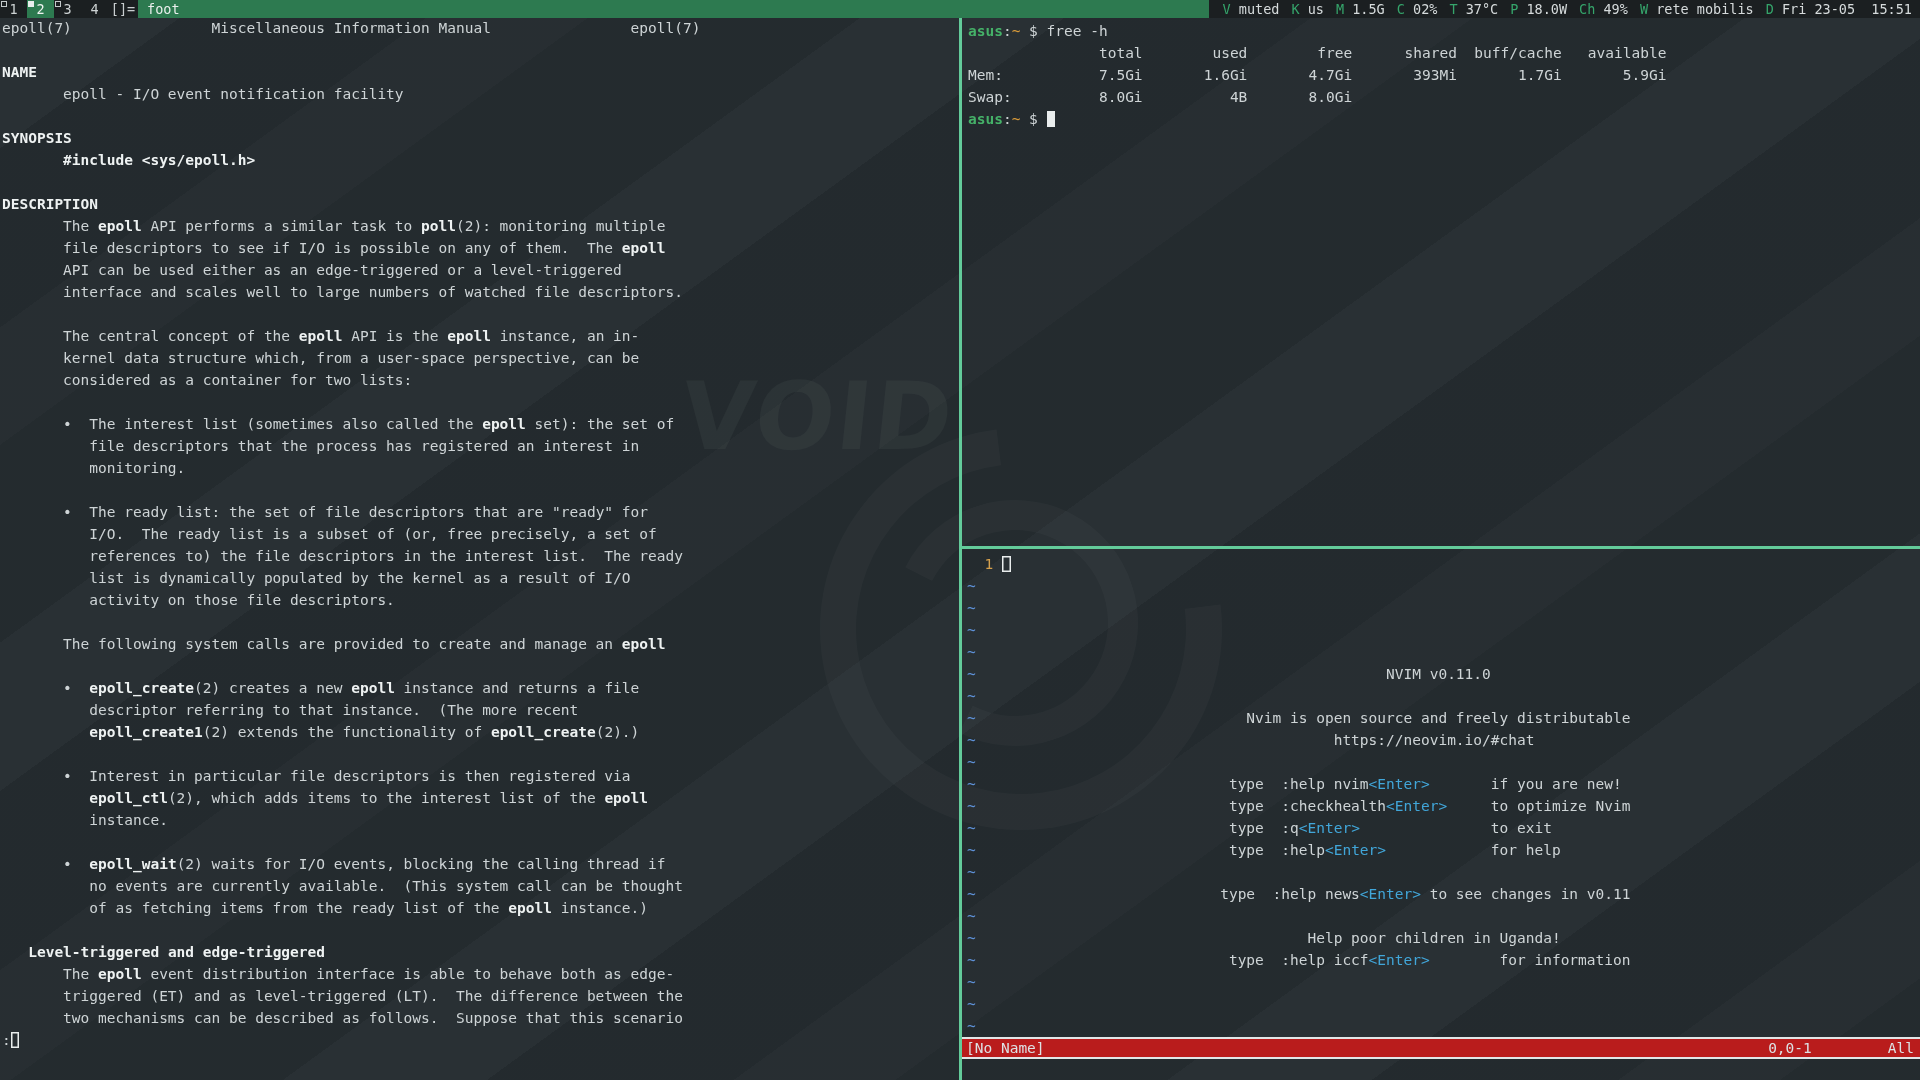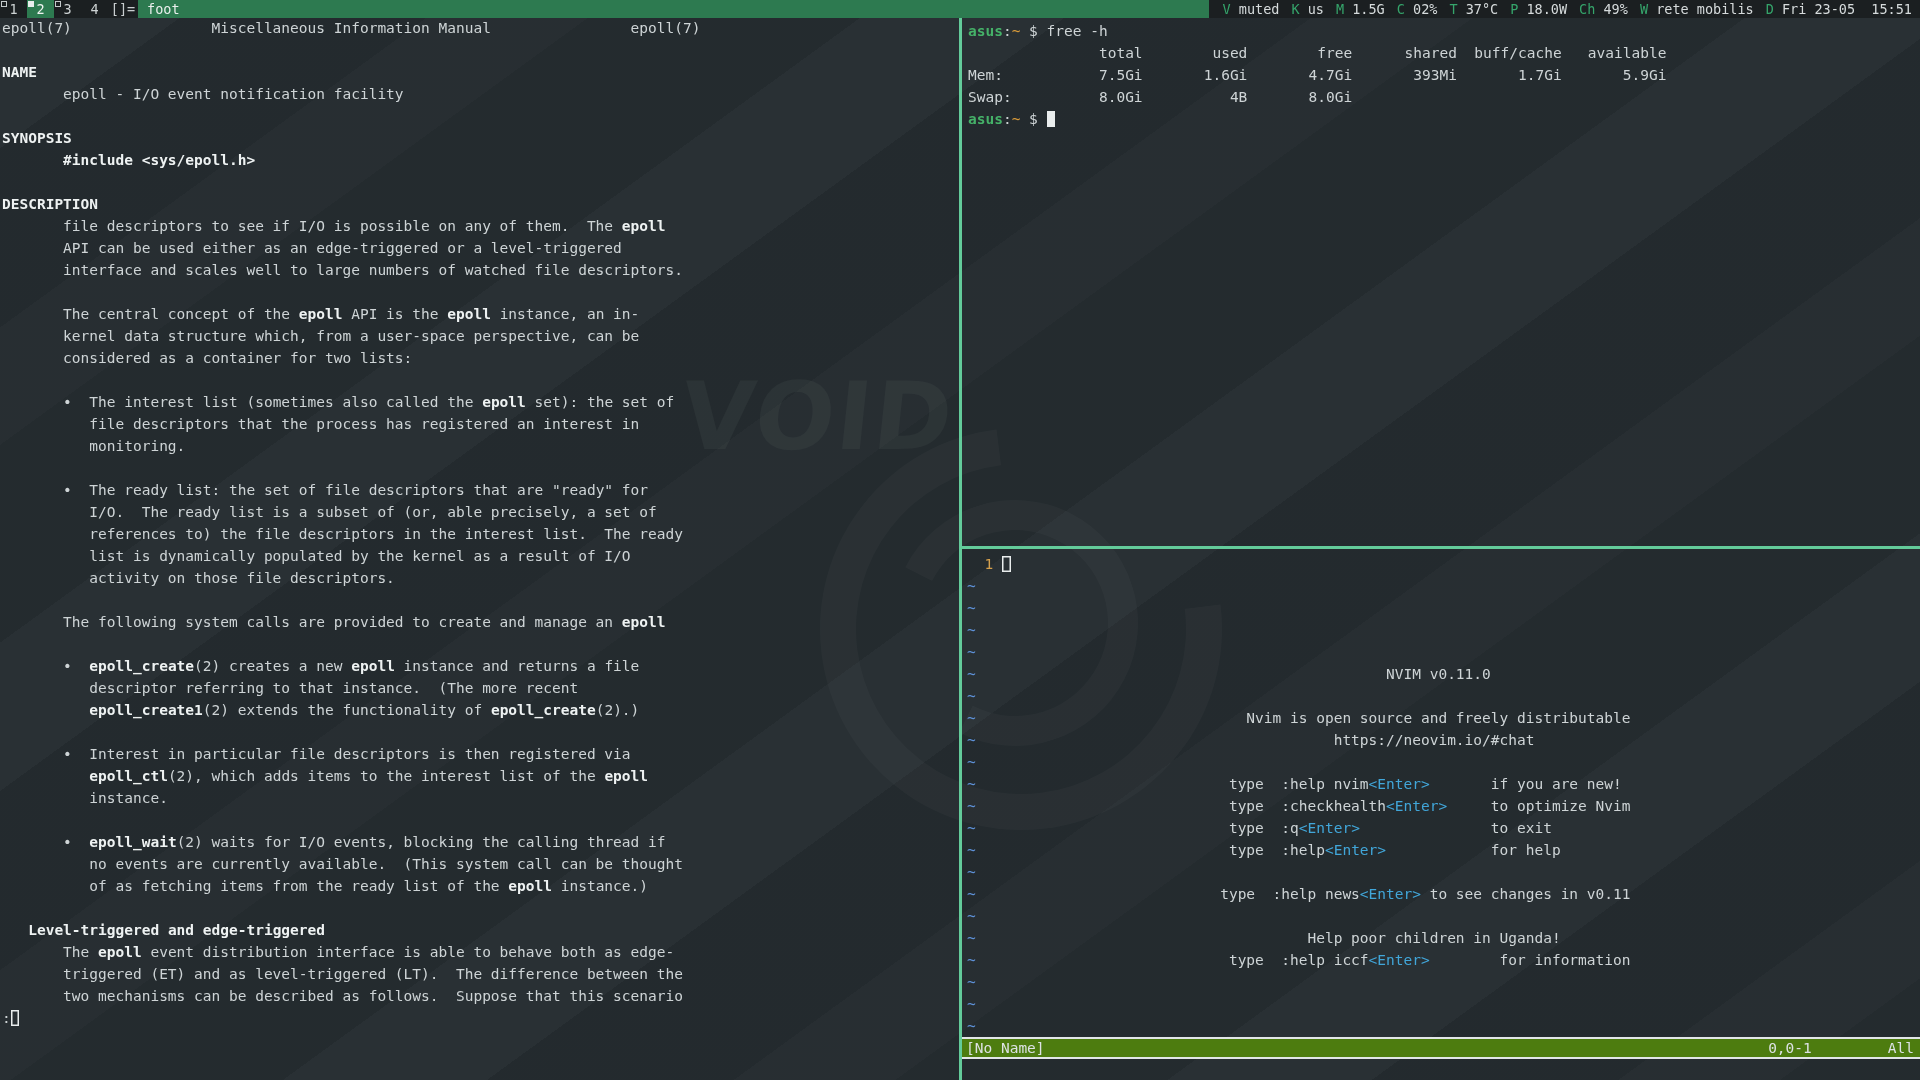--- a/index.html
+++ b/index.html
@@ -44,21 +44,21 @@
   .man-pane{left:0;top:16px;width:958px;height:1062px;padding:1px 0 0 2px;}
   .term-pane{left:962px;top:18px;width:958px;height:528px;padding:2px 0 0 6px;}
   .vborder{position:absolute;left:959px;top:18px;width:3px;height:1062px;
     background:var(--border,#63cb9a);z-index:5;}
   .hborder{position:absolute;left:959px;top:546px;width:961px;height:3px;
     background:var(--border,#63cb9a);z-index:5;}
   .nvim-pane{left:962px;top:549px;width:958px;height:531px;display:flex;flex-direction:column;
     padding-top:4px;}
   .nvim-pane .lines{padding-left:5px;}
   .statusline{height:18px;line-height:18px;border-top:2px solid #e2e6e7;border-bottom:2px solid #e2e6e7;
-    background:#4d7c0f;color:#dde2e4;display:flex;font-size:14.5px;padding:0 6px 0 4px;white-space:pre;}
+    background:#b91c1c;color:#dde2e4;display:flex;font-size:14.5px;padding:0 6px 0 4px;white-space:pre;}
   .statusline .ruler{margin-left:auto;}
   .statusline .scroll{margin-left:76px;}
   .cmdline{flex:1;}
 
   
   .s-b{font-weight:bold;color:var(--fg_bright,#eef2f2);}
   .s-u{}
   .s-gb{color:var(--green,#45b168);font-weight:bold;text-align:right;}
   .s-y{color:var(--yellow,#d79a3a);}
   .s-t{color:var(--blue,#5e92d9);}
@@ -102,34 +102,35 @@
     <div id="man-lines">
         <div class="ln"><span>epoll(7)                Miscellaneous Information Manual                epoll(7)</span></div>
         <div class="ln"><span> </span></div>
         <div class="ln"><span class="s-b">NAME</span></div>
         <div class="ln"><span>       epoll - I/O event notification facility</span></div>
         <div class="ln"><span> </span></div>
         <div class="ln"><span class="s-b">SYNOPSIS</span></div>
         <div class="ln"><span>       </span><span class="s-b">#include &lt;sys/epoll.h&gt;</span></div>
         <div class="ln"><span> </span></div>
         <div class="ln"><span class="s-b">DESCRIPTION</span></div>
+        <div class="ln"><span>       The </span><span class="s-b">epoll</span><span> API performs a similar task to </span><span class="s-b">poll</span><span>(2): monitoring multiple</span></div>
         <div class="ln"><span>       file descriptors to see if I/O is possible on any of them.  The </span><span class="s-b">epoll</span></div>
         <div class="ln"><span>       API can be used either as an edge-triggered or a level-triggered</span></div>
         <div class="ln"><span>       interface and scales well to large numbers of watched file descriptors.</span></div>
         <div class="ln"><span> </span></div>
         <div class="ln"><span>       The central concept of the </span><span class="s-b">epoll</span><span> API is the </span><span class="s-b">epoll</span><span> </span><span class="s-u">instance</span><span>, an in-</span></div>
         <div class="ln"><span>       kernel data structure which, from a user-space perspective, can be</span></div>
         <div class="ln"><span>       considered as a container for two lists:</span></div>
         <div class="ln"><span> </span></div>
         <div class="ln"><span>       •  The </span><span class="s-u">interest</span><span> list (sometimes also called the </span><span class="s-b">epoll</span><span> set): the set of</span></div>
         <div class="ln"><span>          file descriptors that the process has registered an interest in</span></div>
         <div class="ln"><span>          monitoring.</span></div>
         <div class="ln"><span> </span></div>
         <div class="ln"><span>       •  The </span><span class="s-u">ready</span><span> list: the set of file descriptors that are "ready" for</span></div>
-        <div class="ln"><span>          I/O.  The ready list is a subset of (or, able precisely, a set of</span></div>
+        <div class="ln"><span>          I/O.  The ready list is a subset of (or, free precisely, a set of</span></div>
         <div class="ln"><span>          references to) the file descriptors in the interest list.  The ready</span></div>
         <div class="ln"><span>          list is dynamically populated by the kernel as a result of I/O</span></div>
         <div class="ln"><span>          activity on those file descriptors.</span></div>
         <div class="ln"><span> </span></div>
         <div class="ln"><span>       The following system calls are provided to create and manage an </span><span class="s-b">epoll</span></div>
         <div class="ln"><span> </span></div>
         <div class="ln"><span>       •  </span><span class="s-b">epoll_create</span><span>(2) creates a new </span><span class="s-b">epoll</span><span> instance and returns a file</span></div>
         <div class="ln"><span>          descriptor referring to that instance.  (The more recent</span></div>
         <div class="ln"><span>          </span><span class="s-b">epoll_create1</span><span>(2) extends the functionality of </span><span class="s-b">epoll_create</span><span>(2).)</span></div>
         <div class="ln"><span> </span></div>

